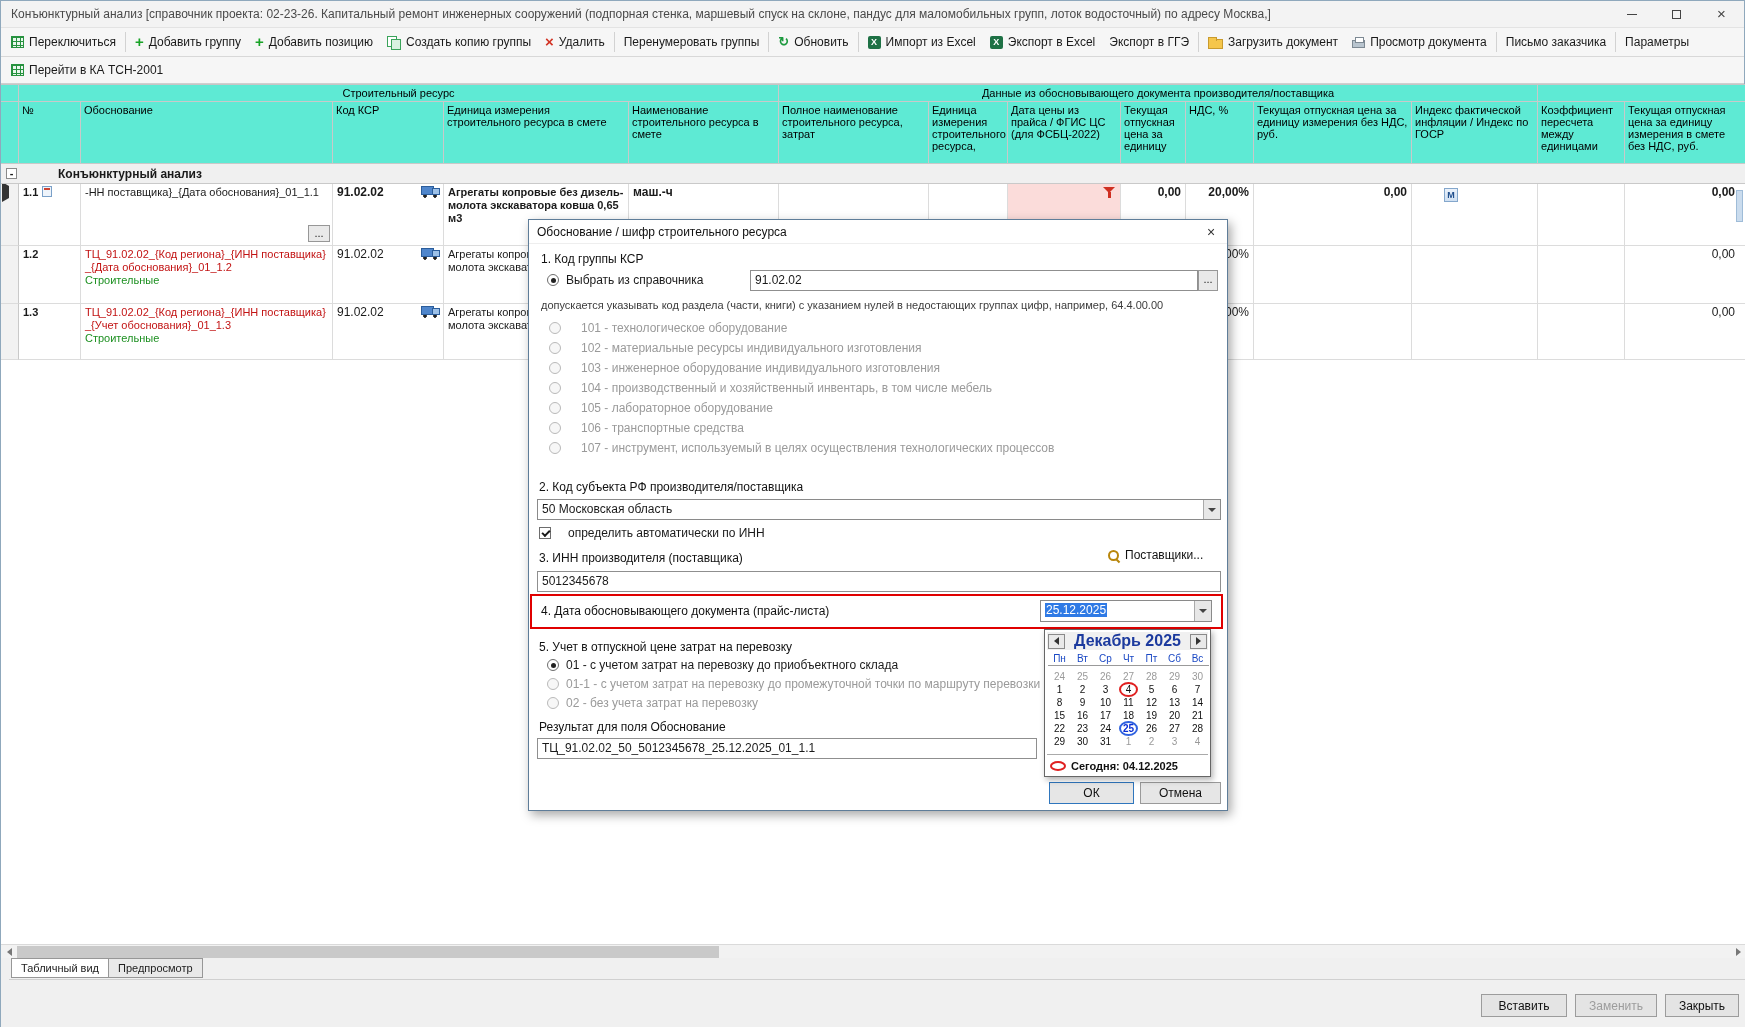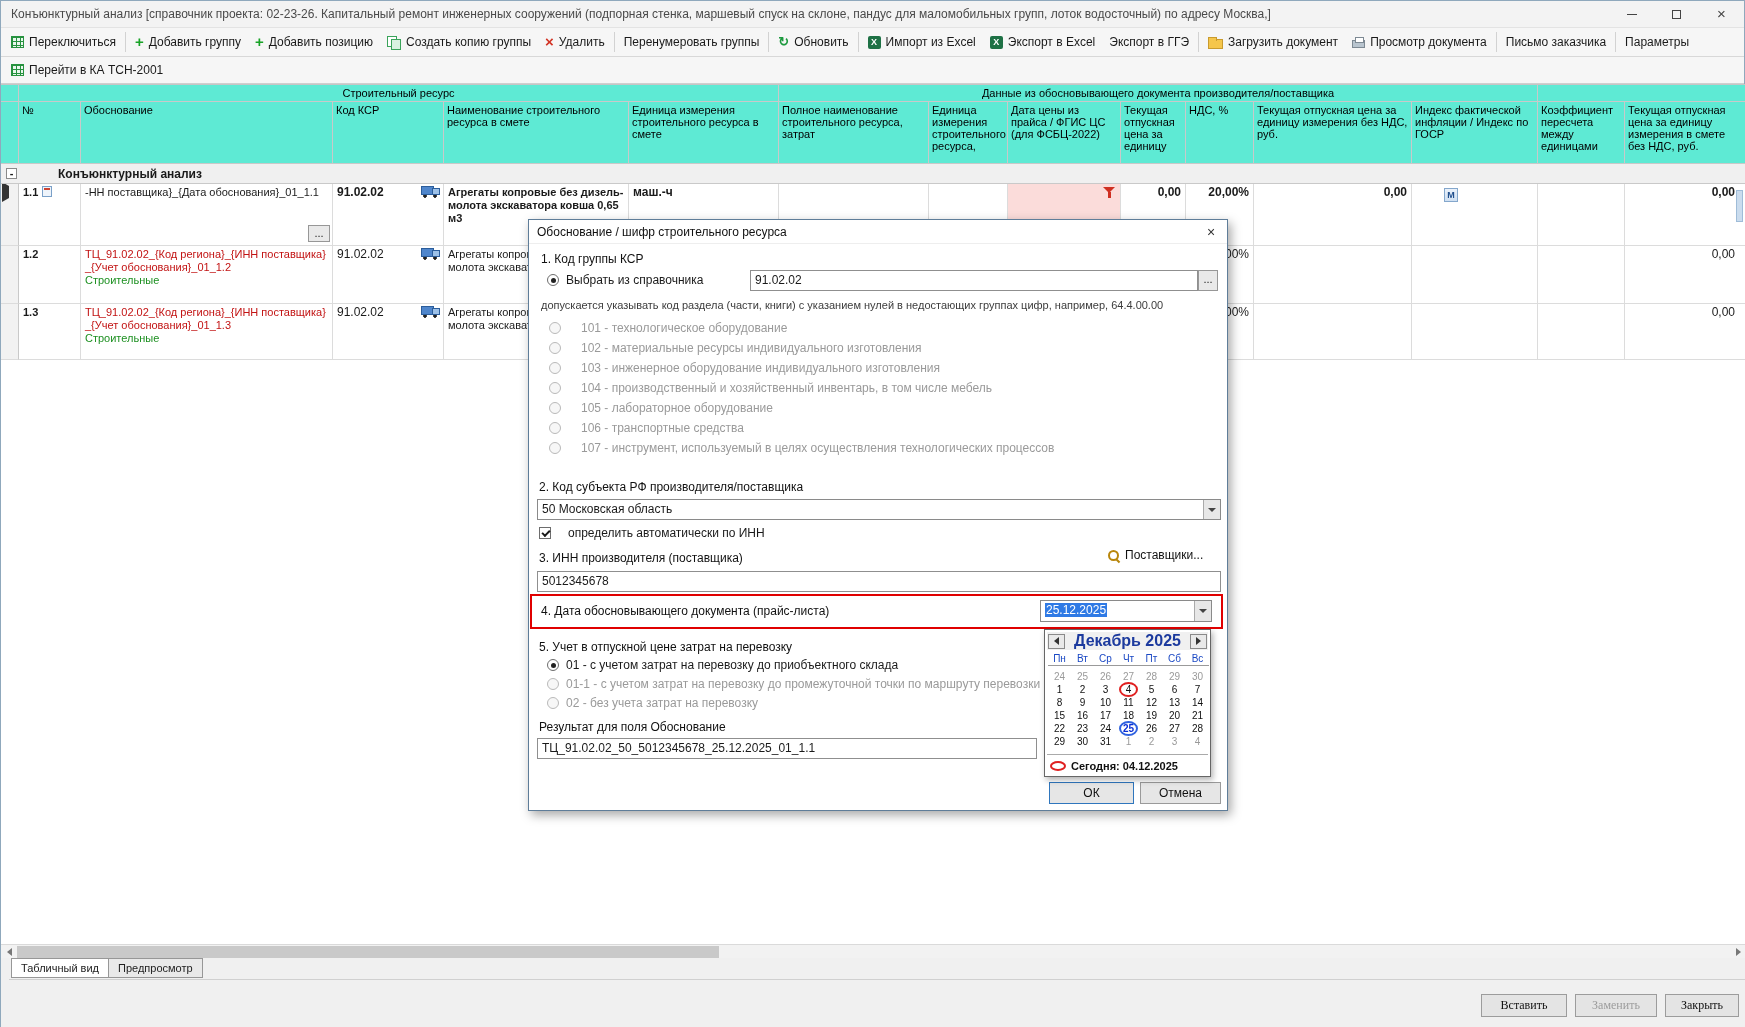--- a/index.html
+++ b/index.html
@@ -69,21 +69,21 @@
 
 .hscroll{position:absolute;left:0;top:943px;width:1745px;height:14px;background:#f2f2f2;border-top:1px solid #dadada;}
 .harrow{position:absolute;top:0;width:16px;height:14px;display:flex;align-items:center;justify-content:center;}
 .harrow.left{left:0;}.harrow.right{right:0;}
 .tri-l{width:0;height:0;border-right:5px solid #777;border-top:4px solid transparent;border-bottom:4px solid transparent;}
 .tri-r{width:0;height:0;border-left:5px solid #777;border-top:4px solid transparent;border-bottom:4px solid transparent;}
 .hthumb{position:absolute;left:16px;top:1px;width:702px;height:12px;background:#c9c9c9;}
 .tabsbar{position:absolute;left:8px;top:957px;width:1745px;height:22px;background:#f0f0f0;border-bottom:1px solid #d0d0d0;display:flex;align-items:flex-start;padding-left:2px;}
 .tab{height:20px;padding:3px 9px 0;font-size:11px;border:1px solid #979797;background:#e9e9e9;margin-right:-1px;color:#222;}
 .tab.active{background:#fff;}
-.bottombar{position:absolute;left:0;top:979px;width:1745px;height:48px;background:#f0f0f0;font-family:Liberation Serif, serif;}
+.bottombar{position:absolute;left:0;top:979px;width:1745px;height:48px;background:#f0f0f0;}
 .fbtn{position:absolute;top:14px;height:23px;background:#e4e4e4;border:1px solid #9c9c9c;display:flex;align-items:center;justify-content:center;font-size:12px;color:#111;}
 .fbtn.disabled{color:#9c9c9c;}
 
 
 .dialog{position:absolute;left:527px;top:218px;width:700px;height:592px;background:#fff;border:1px solid #5f7d99;box-shadow:3px 4px 10px rgba(0,0,0,.35);z-index:10;}
 .dlg-title{position:absolute;left:0;top:0;right:0;height:24px;display:flex;align-items:center;padding:0 8px;font-size:12px;color:#111;border-bottom:1px solid #eee;}
 .dlg-close{position:absolute;right:0;top:0;width:32px;height:24px;display:flex;align-items:center;justify-content:center;color:#333;font-size:14px;}
 .dlg-close::before{content:"×";}
 .dl{position:absolute;font-size:12px;color:#111;white-space:nowrap;}
 .note{position:absolute;font-size:11px;color:#3c3c3c;white-space:nowrap;overflow:hidden;}
@@ -224,22 +224,22 @@
 
     <div class="hc"></div>
     <div class="hc center" style="grid-column:2/7">Строительный ресурс</div>
     <div class="hc center" style="grid-column:7/14">Данные из обосновывающего документа производителя/поставщика</div>
     <div class="hc" style="grid-column:14/16"></div>
 
     <div class="hc"></div>
     <div class="hc">№</div>
     <div class="hc">Обоснование</div>
     <div class="hc">Код КСР</div>
+    <div class="hc">Единица измерения строительного ресурса в смете</div>
     <div class="hc">Наименование строительного ресурса в смете</div>
-    <div class="hc">Единица измерения строительного ресурса в смете</div>
     <div class="hc">Полное наименование строительного ресурса, затрат</div>
     <div class="hc">Единица измерения строительного ресурса,</div>
     <div class="hc">Дата цены из прайса / ФГИС ЦС (для ФСБЦ-2022)</div>
     <div class="hc">Текущая отпускная цена за единицу</div>
     <div class="hc">НДС, %</div>
     <div class="hc">Текущая отпускная цена за единицу измерения без НДС, руб.</div>
     <div class="hc">Индекс фактической инфляции /  Индекс по ГОСР</div>
     <div class="hc">Коэффициент пересчета между единицами</div>
     <div class="hc">Текущая отпускная цена за единицу измерения в смете без НДС, руб.</div>
 
@@ -274,21 +274,21 @@
     <div class="cell">
         <span class="m-btn" style="left:32px;top:4px">М</span>
       </div>
     <div class="cell"></div>
     <div class="cell b" style="padding-right:10px">
         <span class="num-val">0,00</span>
       </div>
 
     <div class="cell sel-col"></div>
     <div class="cell b"><span>1.2</span></div>
-    <div class="cell"><span class="red-text">ТЦ_91.02.02_{Код региона}_{ИНН поставщика}_{Учет обоснования}_01_1.2</span><span class="green-text">Строительные</span></div>
+    <div class="cell"><span class="red-text">ТЦ_91.02.02_{Код региона}_{ИНН поставщика}_{Дата обоснования}_01_1.2</span><span class="green-text">Строительные</span></div>
     <div class="cell code-cell">
         <span>91.02.02</span>
         <span class="ic-truck"></span>
       </div>
     <div class="cell"><span>Агрегаты копровые без дизель-молота экскаватора 0,65 м3</span></div>
     <div class="cell" style="font-size:12px"><span>маш.-ч</span></div>
     <div class="cell"></div>
     <div class="cell"></div>
     <div class="cell"></div>
     <div class="cell">

